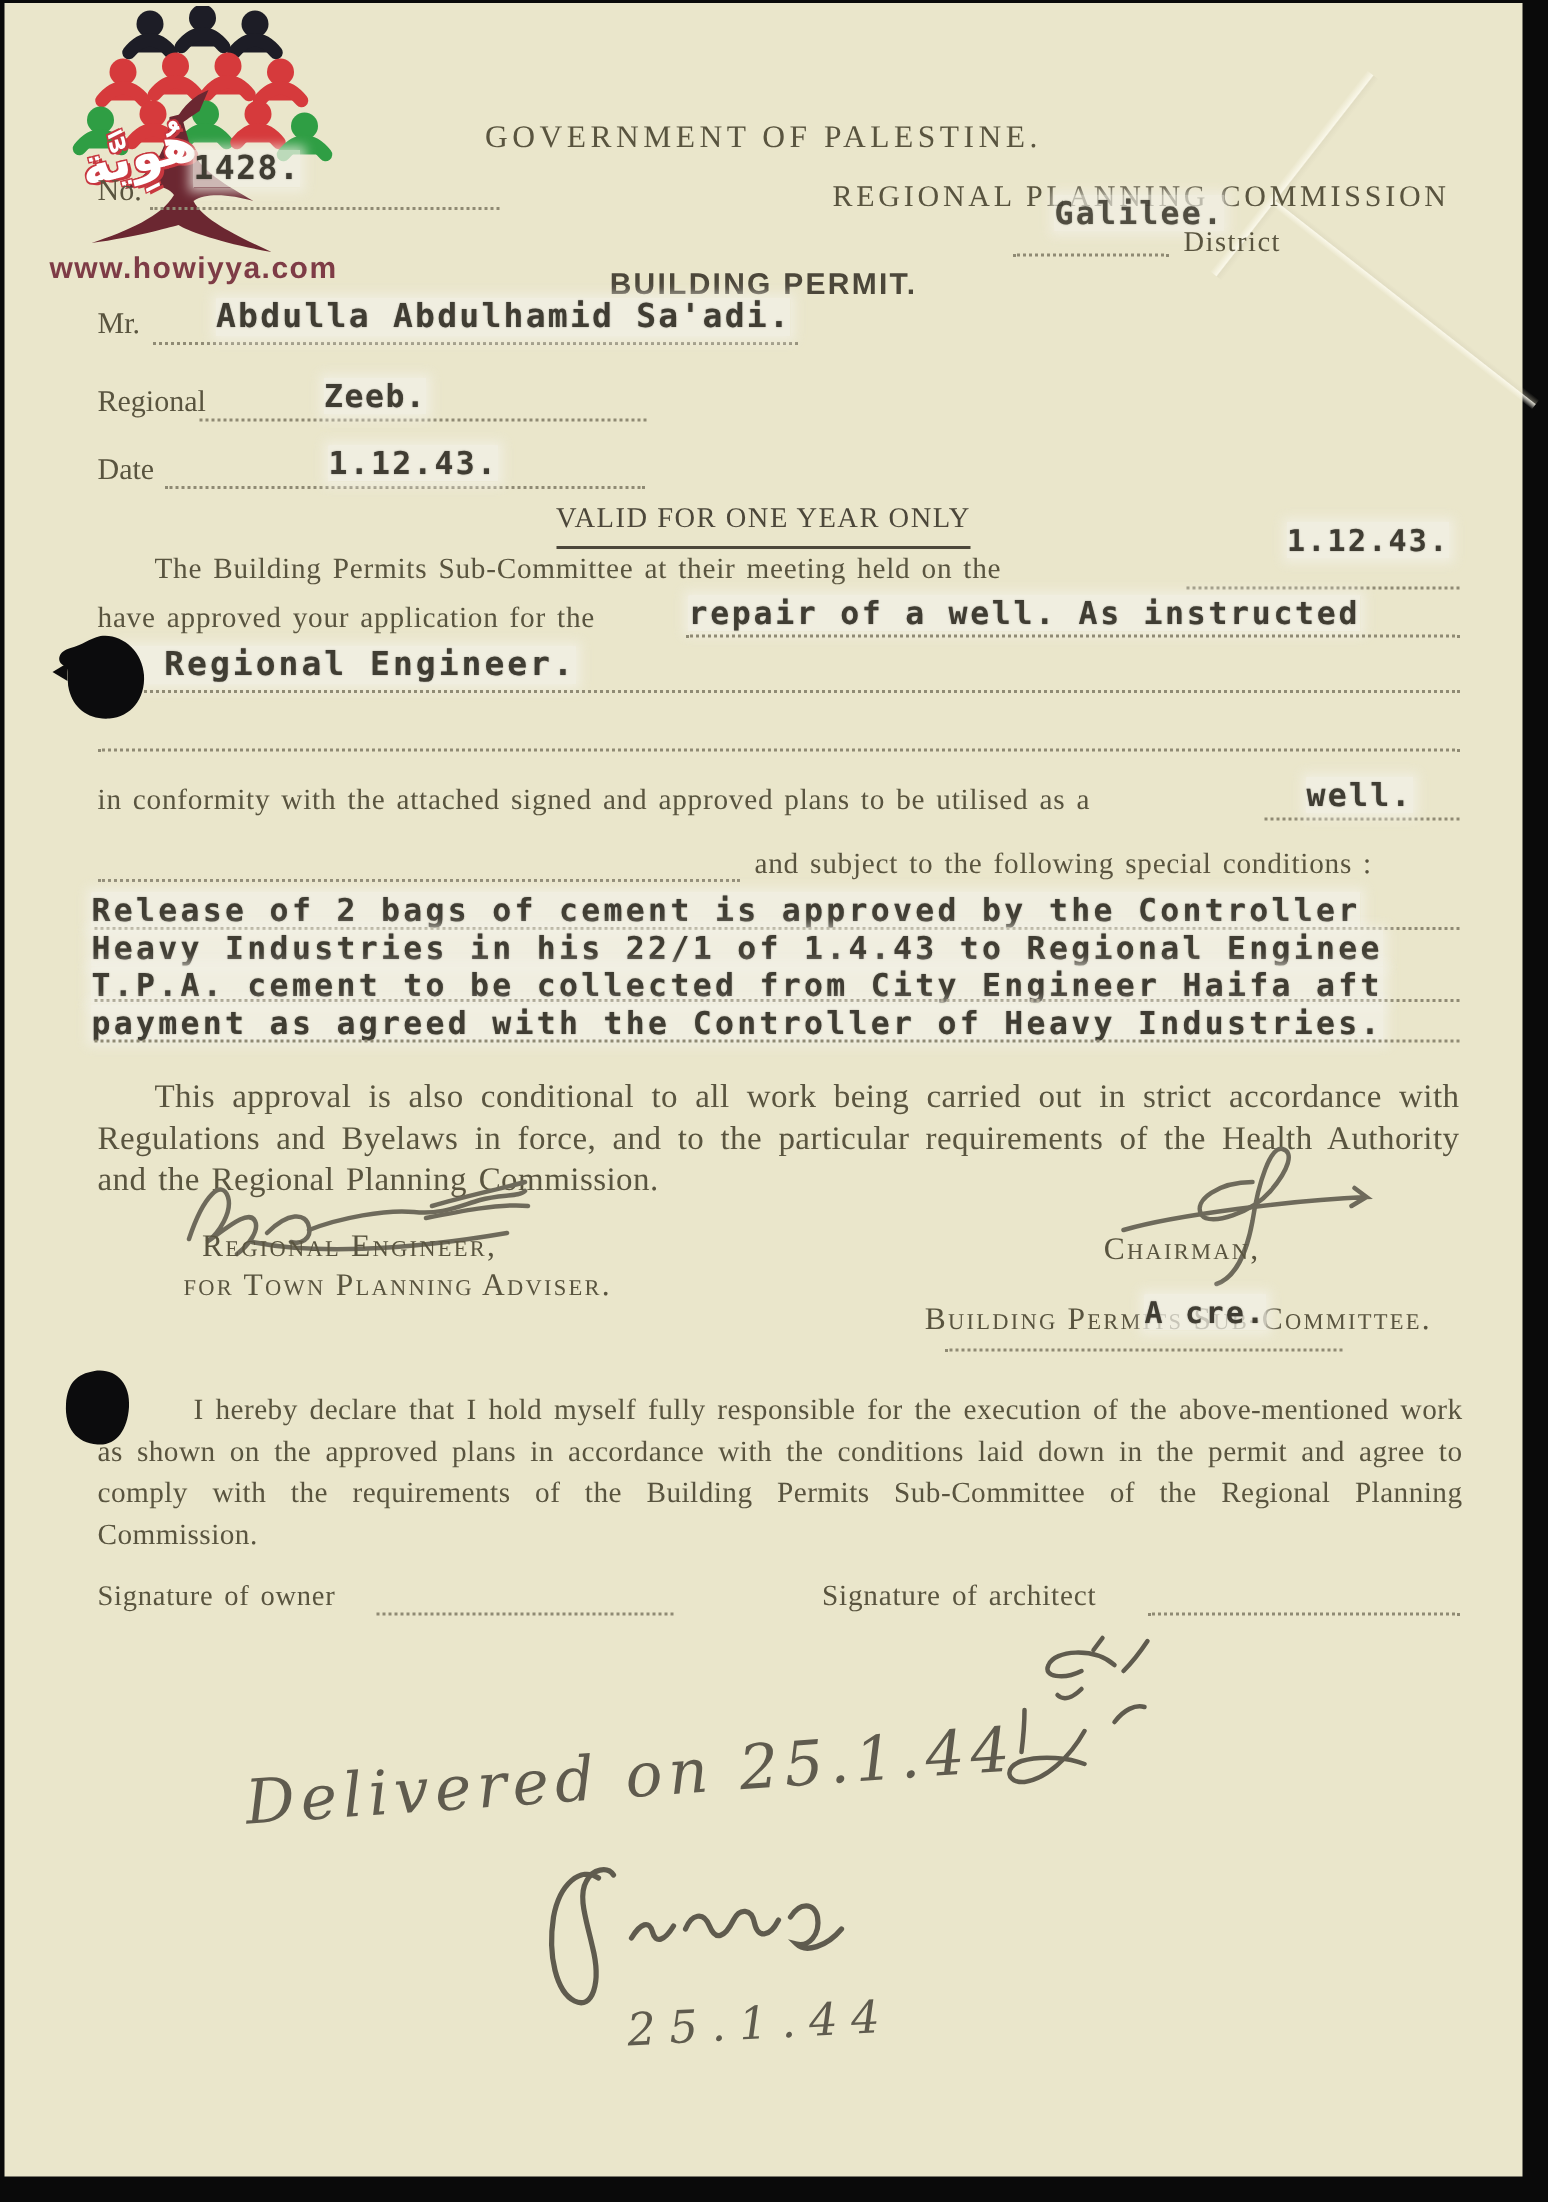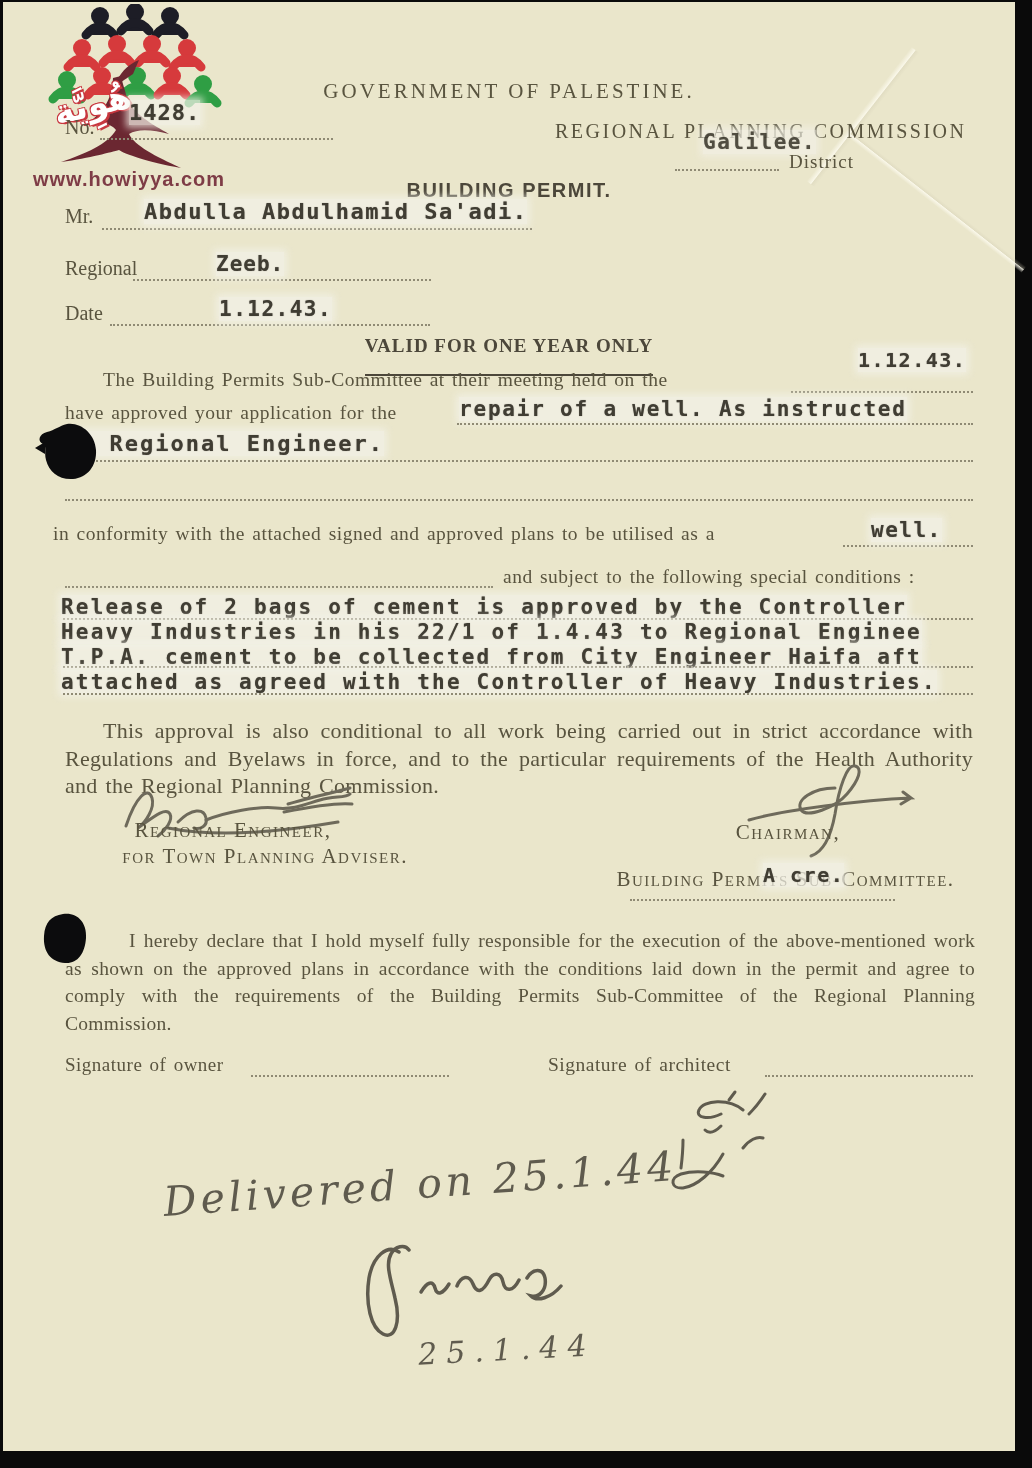--- a/index.html
+++ b/index.html
@@ -110,53 +110,53 @@
 
   <div class="abs print" style="left:62px;top:255px;font-size:20px;">Regional</div>
   <div class="abs dots" style="left:130px;top:277px;width:298px;"></div>
   <div class="abs typed" style="left:213px;top:250px;font-size:21px;letter-spacing:1px;">Zeeb.</div>
 
   <div class="abs print" style="left:62px;top:300px;font-size:20px;">Date</div>
   <div class="abs dots" style="left:107px;top:322px;width:320px;"></div>
   <div class="abs typed" style="left:216px;top:295px;font-size:21px;letter-spacing:1.5px;">1.12.43.</div>
 
   <div class="abs center" style="top:333px;">
-    <span style="font-family:'Liberation Serif',serif;font-weight:bold;font-size:19px;letter-spacing:1px;color:#4c473a;border-bottom:2px solid #4c473a;padding-bottom:18px;">VALID FOR ONE YEAR ONLY</span>
+    <span style="font-family:'Liberation Serif',serif;font-weight:normal;font-size:19px;letter-spacing:1px;color:#4c473a;border-bottom:2px solid #4c473a;padding-bottom:8px;">VALID FOR ONE YEAR ONLY</span>
   </div>
 
   <div class="abs typed" style="left:855px;top:346px;font-size:20px;letter-spacing:1.5px;">1.12.43.</div>
   <div class="abs print" style="left:100px;top:367px;font-size:19.5px;letter-spacing:0.5px;word-spacing:2px;">The Building Permits Sub-Committee at their meeting held on the</div>
   <div class="abs dots" style="left:788px;top:389px;width:182px;"></div>
 
   <div class="abs print" style="left:62px;top:400px;font-size:19.5px;letter-spacing:0.5px;word-spacing:2px;">have approved your application for the</div>
   <div class="abs typed" style="left:456px;top:395px;font-size:21px;letter-spacing:1.8px;text-align:center;">repair of a well.  As instructed</div>
   <div class="abs dots" style="left:454px;top:421px;width:516px;"></div>
 
   <div class="abs typed" style="left:76px;top:429px;font-size:22px;letter-spacing:2px;">e Regional Engineer.</div>
   <div class="abs dots" style="left:62px;top:458px;width:908px;"></div>
   <div class="abs dots" style="left:62px;top:497px;width:908px;"></div>
 
   <svg class="abs" style="left:30px;top:416px;" width="70" height="70" viewBox="0 0 70 70">
     <path fill="#0c0c0d" d="M34,6 C48,4 62,16 63,32 C64,48 54,60 40,61 C26,62 16,54 13,42 C11,34 14,28 10,26 C4,23 6,16 14,14 C22,12 26,8 34,6 Z"></path>
     <path fill="#0c0c0d" d="M12,24 L2,30 L12,36 Z"></path>
   </svg>
 
-  <div class="abs print" style="left:50px;top:521px;font-size:19.5px;letter-spacing:0.5px;word-spacing:2px;">in conformity with the attached signed and approved plans to be utilised as a</div>
+  <div class="abs print" style="left:62px;top:521px;font-size:19.5px;letter-spacing:0.5px;word-spacing:2px;">in conformity with the attached signed and approved plans to be utilised as a</div>
   <div class="abs dots" style="left:840px;top:543px;width:130px;"></div>
   <div class="abs typed" style="left:868px;top:516px;font-size:21px;letter-spacing:1.5px;">well.</div>
 
   <div class="abs dots" style="left:62px;top:584px;width:428px;"></div>
   <div class="abs print" style="left:500px;top:564px;font-size:19.5px;letter-spacing:0.5px;word-spacing:2px;">and subject to the following special conditions :</div>
 
   <div class="abs typed" style="left:58px;top:593px;font-size:21px;letter-spacing:2.2px;">Release of 2 bags of cement is approved by the Controller</div>
   <div class="abs dots" style="left:60px;top:616px;width:910px;"></div>
   <div class="abs typed" style="left:58px;top:618px;font-size:21px;letter-spacing:2.2px;">Heavy Industries in his 22/1 of 1.4.43 to Regional Enginee</div>
   <div class="abs typed" style="left:58px;top:643px;font-size:21px;letter-spacing:2.2px;">T.P.A. cement to be collected from City Engineer Haifa aft</div>
   <div class="abs dots" style="left:60px;top:664px;width:910px;"></div>
-  <div class="abs typed" style="left:58px;top:668px;font-size:21px;letter-spacing:2.2px;">attached as agreed with the Controller of Heavy Industries.</div>
+  <div class="abs typed" style="left:58px;top:668px;font-size:21px;letter-spacing:2.2px;">payment as agreed with the Controller of Heavy Industries.</div>
   <div class="abs dots" style="left:60px;top:691px;width:910px;"></div>
 
   <div class="abs print just" style="left:62px;top:715px;width:908px;font-size:22px;line-height:27.5px;text-indent:38px;letter-spacing:0.3px;word-spacing:2px;">This approval is also conditional to all work being carried out in strict accordance with Regulations and Byelaws in force, and to the particular requirements of the Health Authority and the Regional Planning Commission.</div>
 
   <svg class="abs" style="left:105px;top:776px;" width="250" height="62" viewBox="0 0 250 62">
     <g fill="none" stroke="#6e6a5b" stroke-width="3" stroke-linecap="round">
       <path d="M18,48 C28,18 40,8 44,20 C47,30 38,44 30,50 C44,40 58,28 62,36 C65,42 58,52 50,58"></path>
       <path d="M70,44 C84,30 96,30 98,40 C100,48 92,52 86,50"></path>
       <path d="M98,42 C118,34 150,28 168,30 C186,32 198,26 212,22 C226,18 238,20 242,16"></path>
       <path d="M176,34 C196,30 226,24 244,26"></path>

